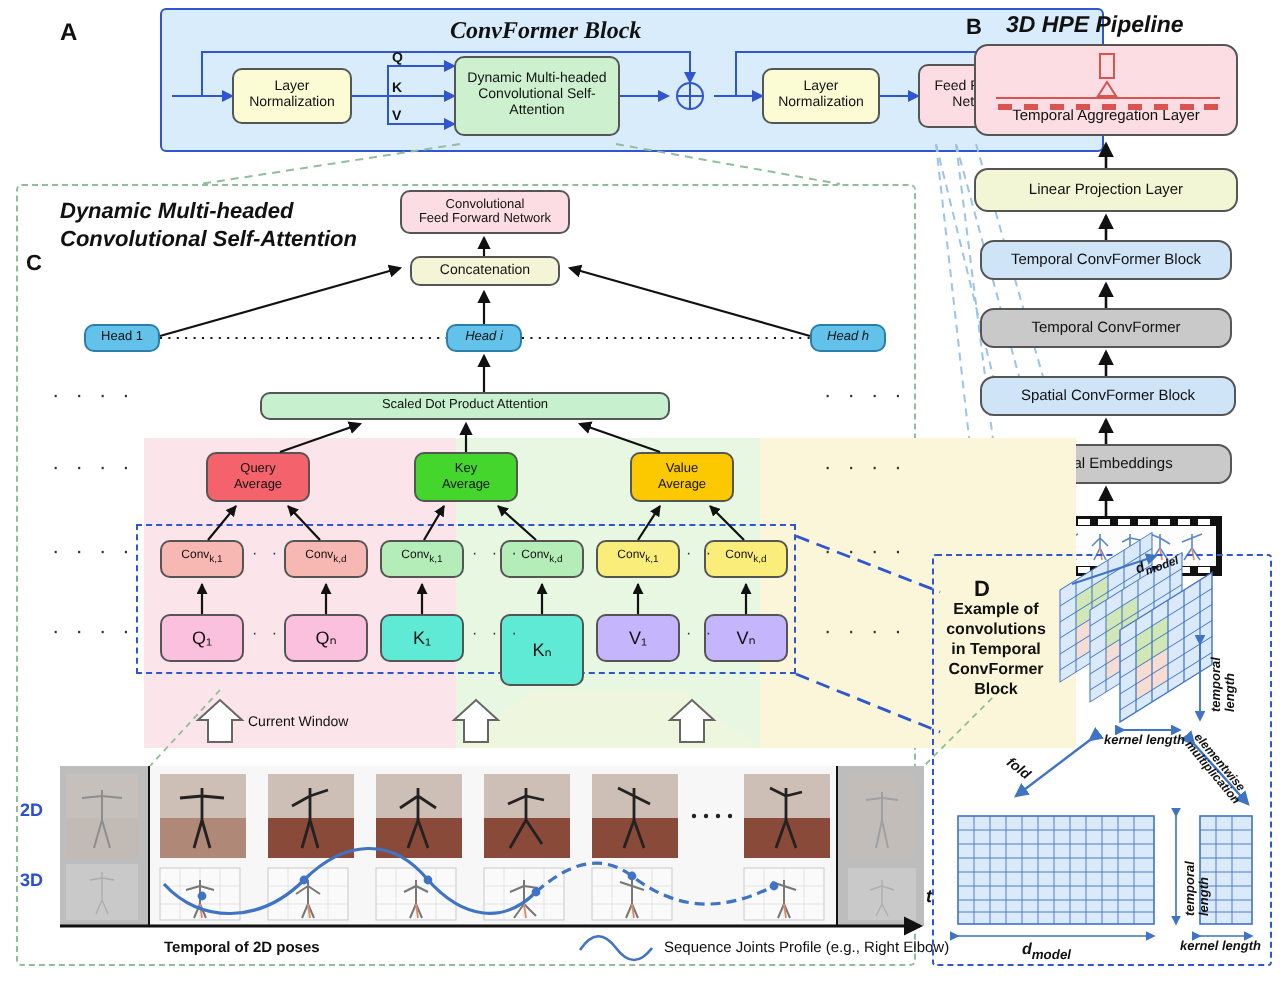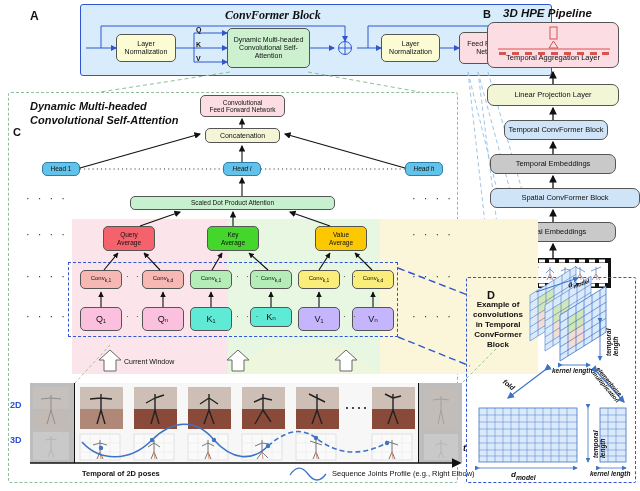--- a/index.html
+++ b/index.html
@@ -158,27 +158,27 @@
         <rect x="76" y="29" width="7" height="3"></rect>
       <rect x="89" y="29" width="7" height="3"></rect>
         <rect x="102" y="29" width="7" height="3"></rect>
       <rect x="114" y="29" width="7" height="3"></rect>
     </g>
   </svg>
 </div>
 <div class="box bbox b-yellow" style="left:487px;top:84px;width:132px;height:22px;">
   <span>Linear Projection Layer</span>
   </div>
-<div class="box bbox b-blue" style="left:504px;top:120px;width:104px;height:20px;">
+<div class="box bbox b-blue" style="left:490px;top:120px;width:126px;height:20px;">
   <span>Temporal ConvFormer Block</span>
   </div>
 <div class="box bbox b-gray" style="left:490px;top:154px;width:126px;height:20px;">
-  <span>Temporal Embeddings</span>
-  </div>
-<div class="box bbox b-blue" style="left:490px;top:188px;width:150px;height:20px;">
+  <span>Temporal ConvFormer</span>
+  </div>
+<div class="box bbox b-blue" style="left:490px;top:188px;width:128px;height:20px;">
   <span>Spatial ConvFormer Block</span>
   </div>
 <div class="box bbox b-gray" style="left:490px;top:222px;width:126px;height:20px;">
   <span>Spatial Embeddings</span>
   </div>
 
 <svg width="640" height="491">
   <g stroke="#111" stroke-width="1.3" fill="none">
     <path d="M553,84 L553,72" marker-end="url(#bk)"></path>
     <path d="M553,120 L553,108" marker-end="url(#bk)"></path>
@@ -302,21 +302,21 @@
 
 <div class="box c-q" style="left:80px;top:307px;width:42px;height:24px;font-size:9px;">
     <span>Q₁</span>
   </div>
 <div class="box c-q" style="left:142px;top:307px;width:42px;height:24px;font-size:9px;">
     <span>Qₙ</span>
   </div>
 <div class="box c-k" style="left:190px;top:307px;width:42px;height:24px;font-size:9px;">
     <span>K₁</span>
   </div>
-<div class="box c-k" style="left:250px;top:307px;width:42px;height:20px;font-size:9px;">
+<div class="box c-k" style="left:250px;top:307px;width:42px;height:36px;font-size:9px;">
     <span>Kₙ</span>
   </div>
 <div class="box c-v" style="left:298px;top:307px;width:42px;height:24px;font-size:9px;">
     <span>V₁</span>
   </div>
 <div class="box c-v" style="left:352px;top:307px;width:42px;height:24px;font-size:9px;">
     <span>Vₙ</span>
   </div>
 
 <svg width="640" height="491">

